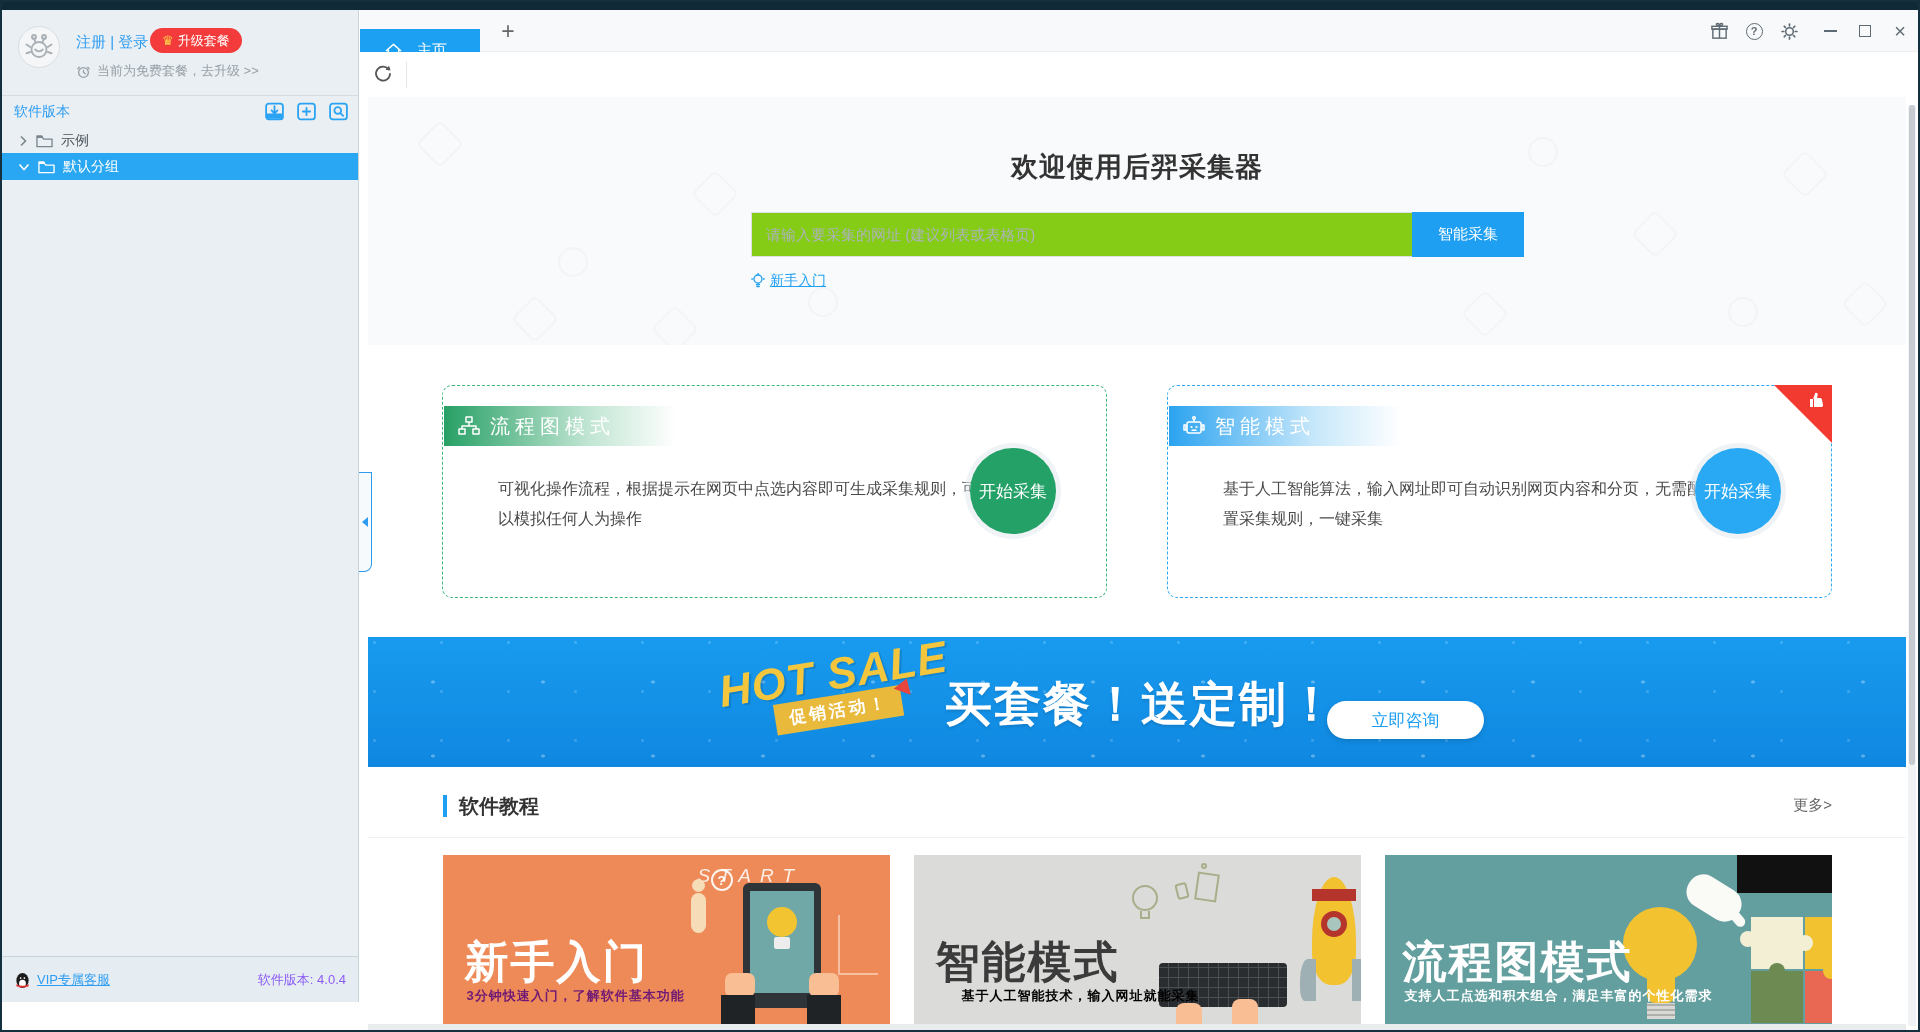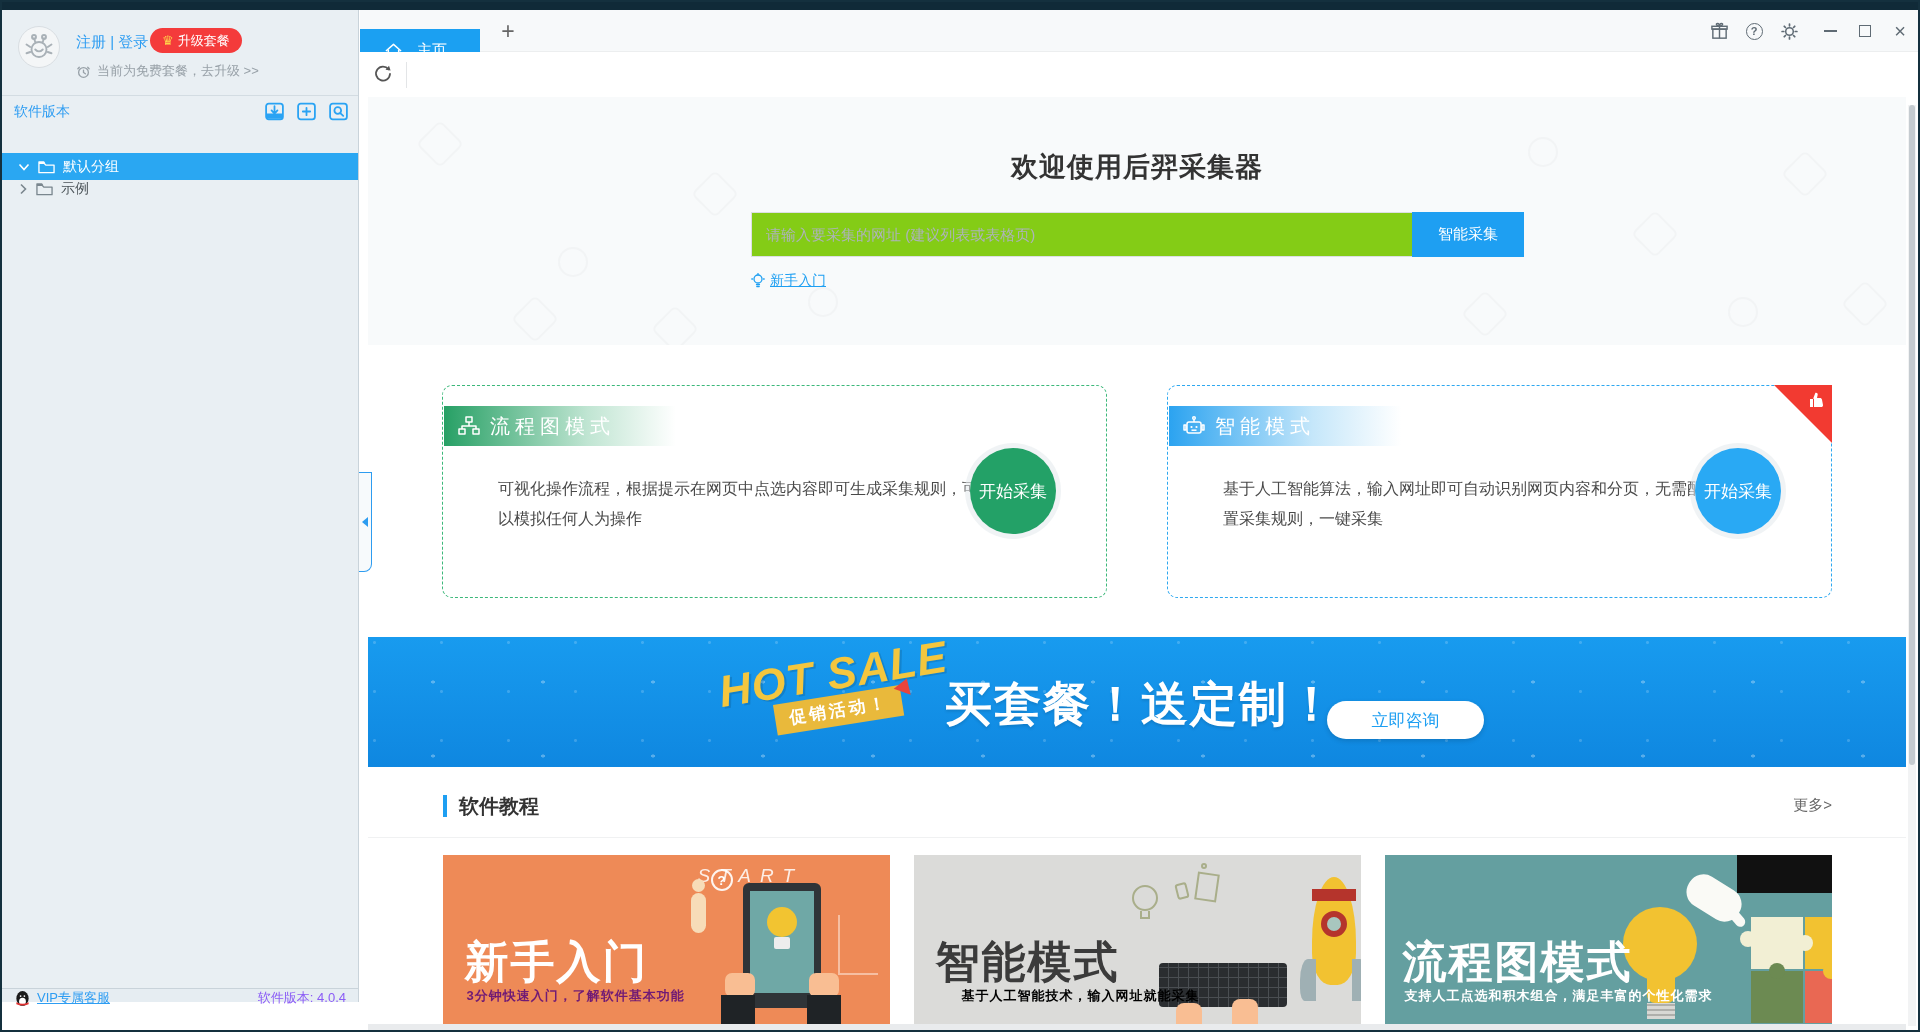--- a/index.html
+++ b/index.html
@@ -17,21 +17,21 @@
   .login-link { left:74px; top:23px; font-size:15px; color:#2E9DF2; cursor:pointer; }
   .upgrade-pill { left:148px; top:18px; height:25px; background:#F43B3B; color:#fff; border-radius:13px; font-size:13px; display:flex; align-items:center; padding:0 12px; gap:4px; }
   .crown { color:#FFD24A; font-size:13px; }
   .plan-row { left:74px; top:52px; display:flex; align-items:center; gap:6px; color:#98A1A8; font-size:13px; }
   .side-sep { left:0; top:85px; width:100%; height:1px; background:#D3DCE2; }
   .tasks-row { left:0; top:86px; width:100%; height:30px; }
   .tasks-label { left:12px; top:7px; font-size:14px; color:#2E9DF2; }
   .tasks-icons { right:9px; top:5px; display:flex; gap:11px; }
   .tree-row { left:0; width:100%; height:27px; display:flex; align-items:center; gap:8px; padding-left:16px; font-size:14px; color:#4A5257; cursor:pointer; }
   .tree-row.sel { background:#2AA7F2; color:#fff; }
-  .side-footer { left:0; bottom:0; width:100%; height:14px; background:#E6EDF2; border-top:1px solid #C9D3DA; display:flex; align-items:flex-start; padding:0 12px; }
+  .side-footer { left:0; bottom:0; width:100%; height:46px; background:#E6EDF2; border-top:1px solid #C9D3DA; display:flex; align-items:center; padding:0 12px; }
   .support-link { color:#2E9DF2; font-size:13px; text-decoration:underline; margin-left:6px; cursor:pointer; }
   .version { margin-left:auto; color:#8b5cf6; font-size:13px; }
 
   
   .collapse-flap { left:357px; top:470px; width:13px; height:100px; background:#F7FAFC; border:1px solid #2D9CF0; border-left:none; border-radius:0 0 8px 0; z-index:30; }
   .collapse-tri { position:absolute; left:3px; top:44px; width:0; height:0; border-top:5px solid transparent; border-bottom:5px solid transparent; border-right:6px solid #2D9CF0; }
 
   
   .main { left:358px; top:8px; right:0; bottom:2px; background:#fff; }
   .tabbar { left:0; top:0; width:100%; height:42px; background:#F7F9FA; border-bottom:1px solid #ECEEEF; }
@@ -171,21 +171,21 @@
         <svg width="21" height="21" viewBox="0 0 20 20">
           <g stroke="#2AA3F3" fill="none" stroke-width="1.7" stroke-linecap="round">
             <rect x="2" y="2.5" width="16" height="15" rx="2.5"></rect>
             <circle cx="9.3" cy="9" r="3.2"></circle>
             <path d="M11.7 11.5 L14.5 14.2"></path>
           </g>
         </svg>
       </div>
     </div>
 
-    <div class="abs tree-row" style="top:117px;margin-top:48px;">
+    <div class="abs tree-row" style="top:117px;">
       <svg width="10" height="12" viewBox="0 0 8 12">
         <polyline points="2,1.5 6.5,6 2,10.5" fill="none" stroke="#7A868E" stroke-width="1.6"></polyline>
       </svg>
       <svg width="17" height="14" viewBox="0 0 18 14">
         <path d="M1 3 h5.5 l1.8 2 H17 v8 H1 z M1 3 V1.5 h5 l1 1.5" fill="none" stroke="#7A868E" stroke-width="1.4" stroke-linejoin="round"></path>
       </svg>
       <span>示例</span>
     </div>
     <div class="abs tree-row sel" style="top:143px;">
       <svg width="12" height="10" viewBox="0 0 12 8">

